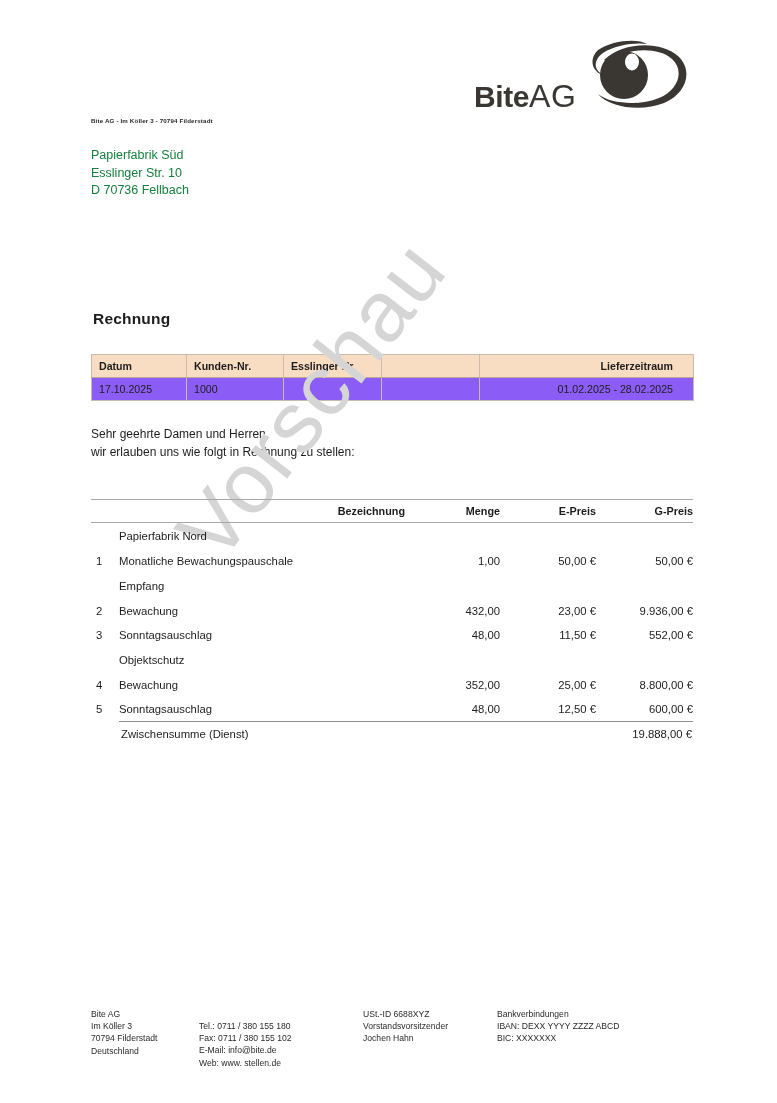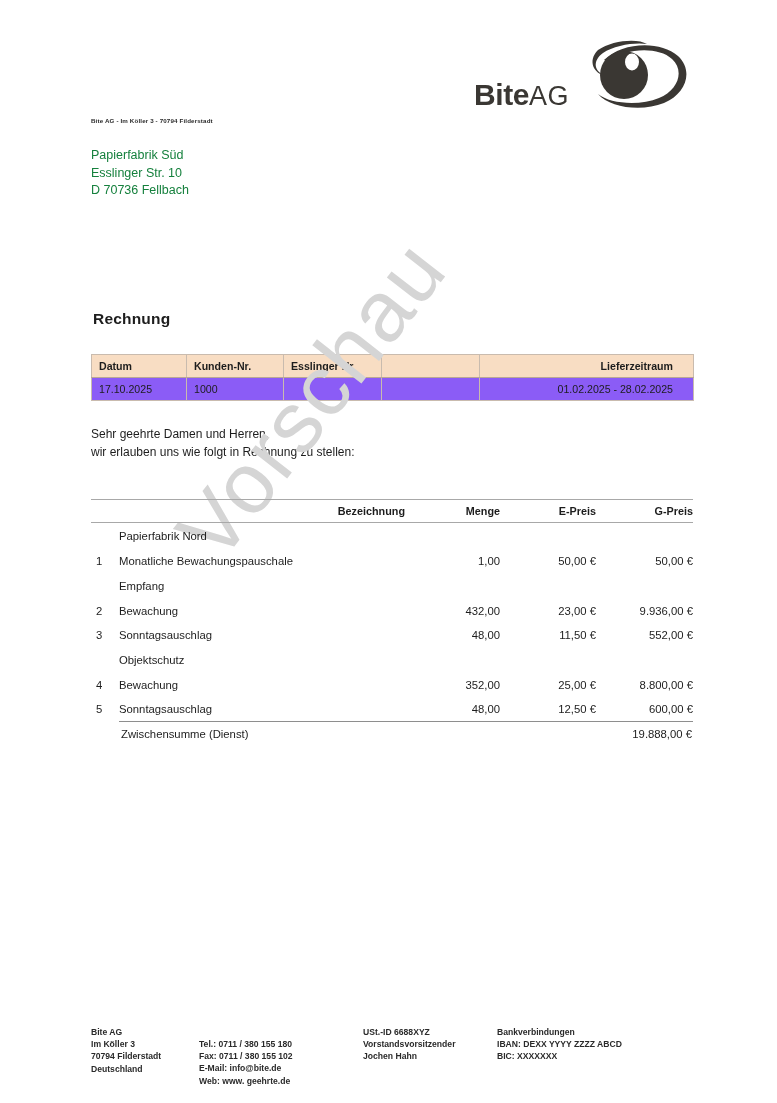--- a/index.html
+++ b/index.html
@@ -31,21 +31,21 @@
   }
   .logo-word {
     position: absolute;
     left: 6px;
     top: 44px;
     font-size: 30px;
     letter-spacing: -0.4px;
     color: #3a3733;
   }
   .logo-word .b1 { font-weight: bold; }
-  .logo-word .b2 { font-weight: normal; font-size: 27px; letter-spacing: 0.5px; margin-top: 8px; }
+  .logo-word .b2 { font-weight: normal; font-size: 32px; letter-spacing: 0.5px; margin-top: 8px; }
   .logo-mark {
     position: absolute;
     left: 96px;
     top: 0px;
     width: 128px;
     height: 80px;
   }
 
   
   .sender-line {
@@ -199,23 +199,22 @@
     position: absolute;
     left: 91px;
     top: 1008px;
     width: 605px;
     font-size: 8.6px;
     line-height: 12.2px;
     color: #2a2a2a;
   }
   .footer .fcol {
     position: absolute;
-    top: 18px;
-    white-space: nowrap;
-    font-weight: bold;
+    top: 0;
+    white-space: nowrap;
   }
   .fcol-1 { left: 0px; }
   .fcol-2 { left: 108px; margin-top: 12px; }
   .fcol-3 { left: 272px; }
   .fcol-4 { left: 406px; }
 </style>
 </head>
 <body>
 
 <div id="page">
@@ -373,21 +372,21 @@
     <div class="fcol fcol-1">
       <div>Bite AG</div>
       <div>Im Köller 3</div>
       <div>70794 Filderstadt</div>
       <div>Deutschland</div>
     </div>
     <div class="fcol fcol-2">
       <div>Tel.: 0711 / 380 155 180</div>
       <div>Fax: 0711 / 380 155 102</div>
       <div>E-Mail: info@bite.de</div>
-      <div>Web: www. geehrte.de</div>
+      <div>Web: www. stellen.de</div>
     </div>
     <div class="fcol fcol-3">
       <div>USt.-ID 6688XYZ</div>
       <div>Vorstandsvorsitzender</div>
       <div>Jochen Hahn</div>
     </div>
     <div class="fcol fcol-4">
       <div>Bankverbindungen</div>
       <div>IBAN: DEXX YYYY ZZZZ ABCD</div>
       <div>BIC: XXXXXXX</div>

